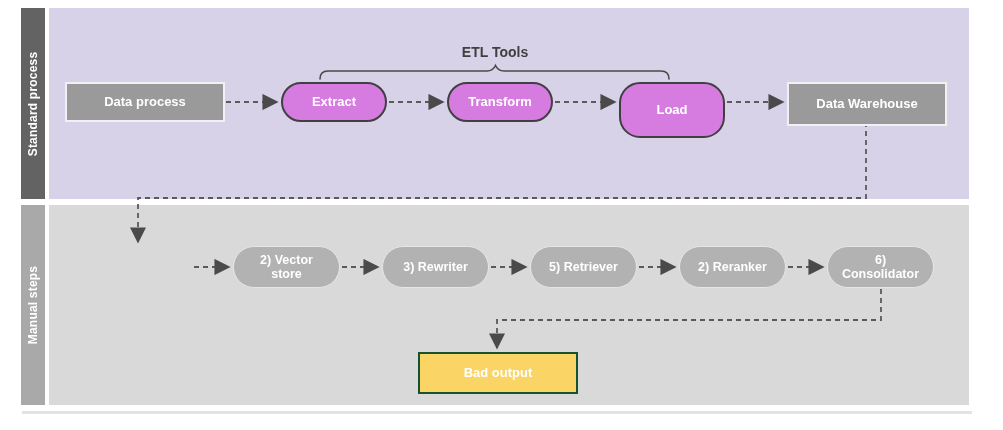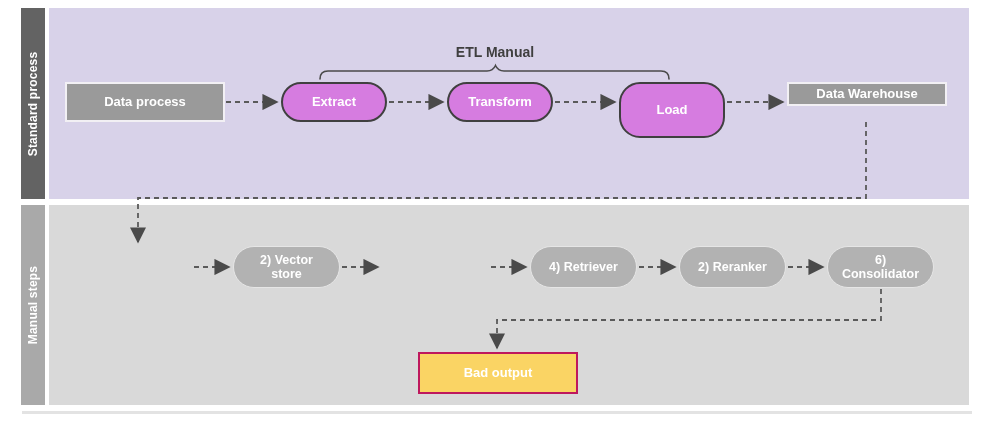--- a/index.html
+++ b/index.html
@@ -14,21 +14,21 @@
   }
   .lane-content{position:absolute;}
   .node{
     position:absolute;display:flex;align-items:center;justify-content:center;
     text-align:center;color:#ffffff;font-weight:bold;font-size:13px;line-height:1.15;
     box-sizing:border-box;
   }
   .rect-gray{background:#9a9a9a;border:2px solid #f2f0f4;}
   .pill-pink{background:#d67ce0;border:2px solid #404040;border-radius:21px;}
   .pill-gray{background:#b2b2b2;border:1.5px solid #e6e6e6;border-radius:22px;font-size:12.5px;}
-  .rect-yellow{background:#fad464;border:2px solid #be185d;}
+  .rect-yellow{background:#fad464;border:2px solid #14532d;}
   .brace-label{
     position:absolute;left:430px;top:44px;width:130px;text-align:center;
     color:#3f3f3f;font-weight:bold;font-size:14px;
   }
   #connector-layer{position:absolute;left:0;top:0;}
   .divider{position:absolute;left:22px;top:411px;width:950px;height:3px;background:#e3e3e3;}
 </style>
 </head>
 <body>
 
@@ -66,27 +66,28 @@
       <path d="M491 267 L526 267" marker-end="url(#arr)"></path>
       <path d="M639 267 L675 267" marker-end="url(#arr)"></path>
       <path d="M788 267 L823 267" marker-end="url(#arr)"></path>
 
       <path d="M881 289 L881 320 L497 320 L497 348" marker-end="url(#arr)"></path>
     </g>
 
     <path d="M320 79 Q320 71 328 71 L487 71 Q493 71 495.5 65.5 Q498 71 504 71 L661 71 Q669 71 669 79" stroke="#4a4a4a" stroke-width="1.6" fill="none" stroke-linecap="round"></path>
   </svg>
 
-  <div class="brace-label">ETL Manual</div>
+  <div class="brace-label">ETL Tools</div>
 
   <div class="node rect-gray" style="left:65px;top:82px;width:160px;height:40px;">Data process</div>
   <div class="node pill-pink" style="left:281px;top:82px;width:106px;height:40px;">Extract</div>
   <div class="node pill-pink" style="left:447px;top:82px;width:106px;height:40px;">Transform</div>
   <div class="node pill-pink" style="left:619px;top:82px;width:106px;height:56px;">Load</div>
-  <div class="node rect-gray" style="left:787px;top:82px;width:160px;height:24px;">Data Warehouse</div>
+  <div class="node rect-gray" style="left:787px;top:82px;width:160px;height:44px;">Data Warehouse</div>
 
   <div class="node pill-gray" style="left:233px;top:246px;width:107px;height:42px;padding:0 17px;">2) Vector store</div>
-  <div class="node pill-gray" style="left:530px;top:246px;width:107px;height:42px;padding:0 10px;">4) Retriever</div>
+  <div class="node pill-gray" style="left:382px;top:246px;width:107px;height:42px;padding:0 10px;">3) Rewriter</div>
+  <div class="node pill-gray" style="left:530px;top:246px;width:107px;height:42px;padding:0 10px;">5) Retriever</div>
   <div class="node pill-gray" style="left:679px;top:246px;width:107px;height:42px;padding:0 10px;">2) Reranker</div>
   <div class="node pill-gray" style="left:827px;top:246px;width:107px;height:42px;padding:0 11px;">6) Consolidator</div>
   <div class="node rect-yellow" style="left:418px;top:352px;width:160px;height:42px;">Bad output</div>
 
 </div>
 
 </body></html>

